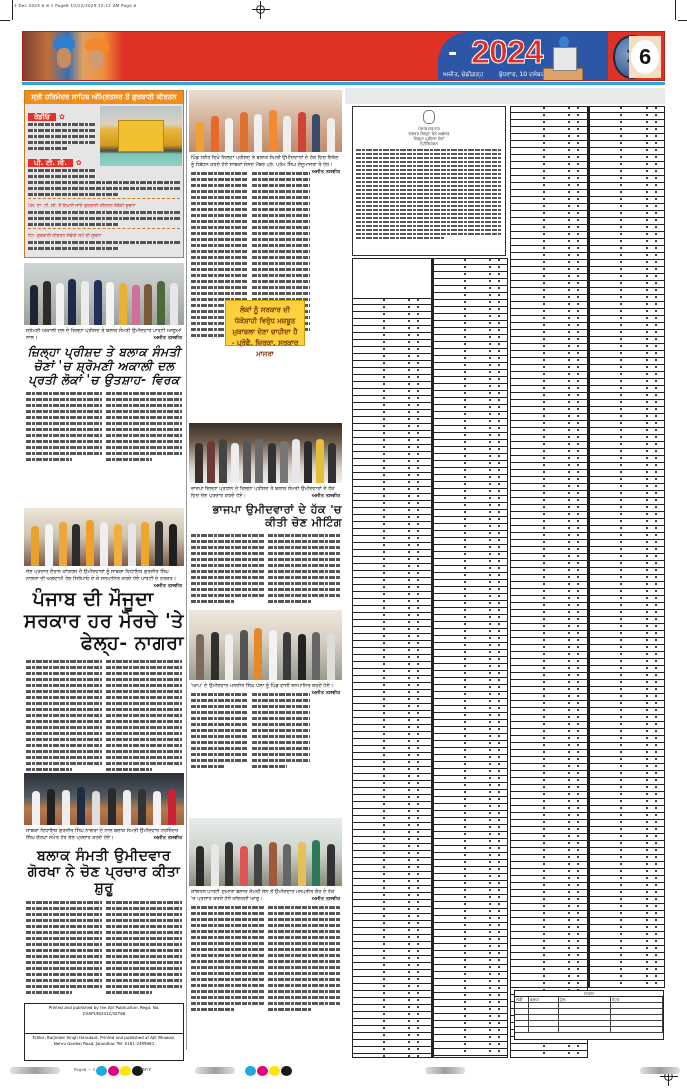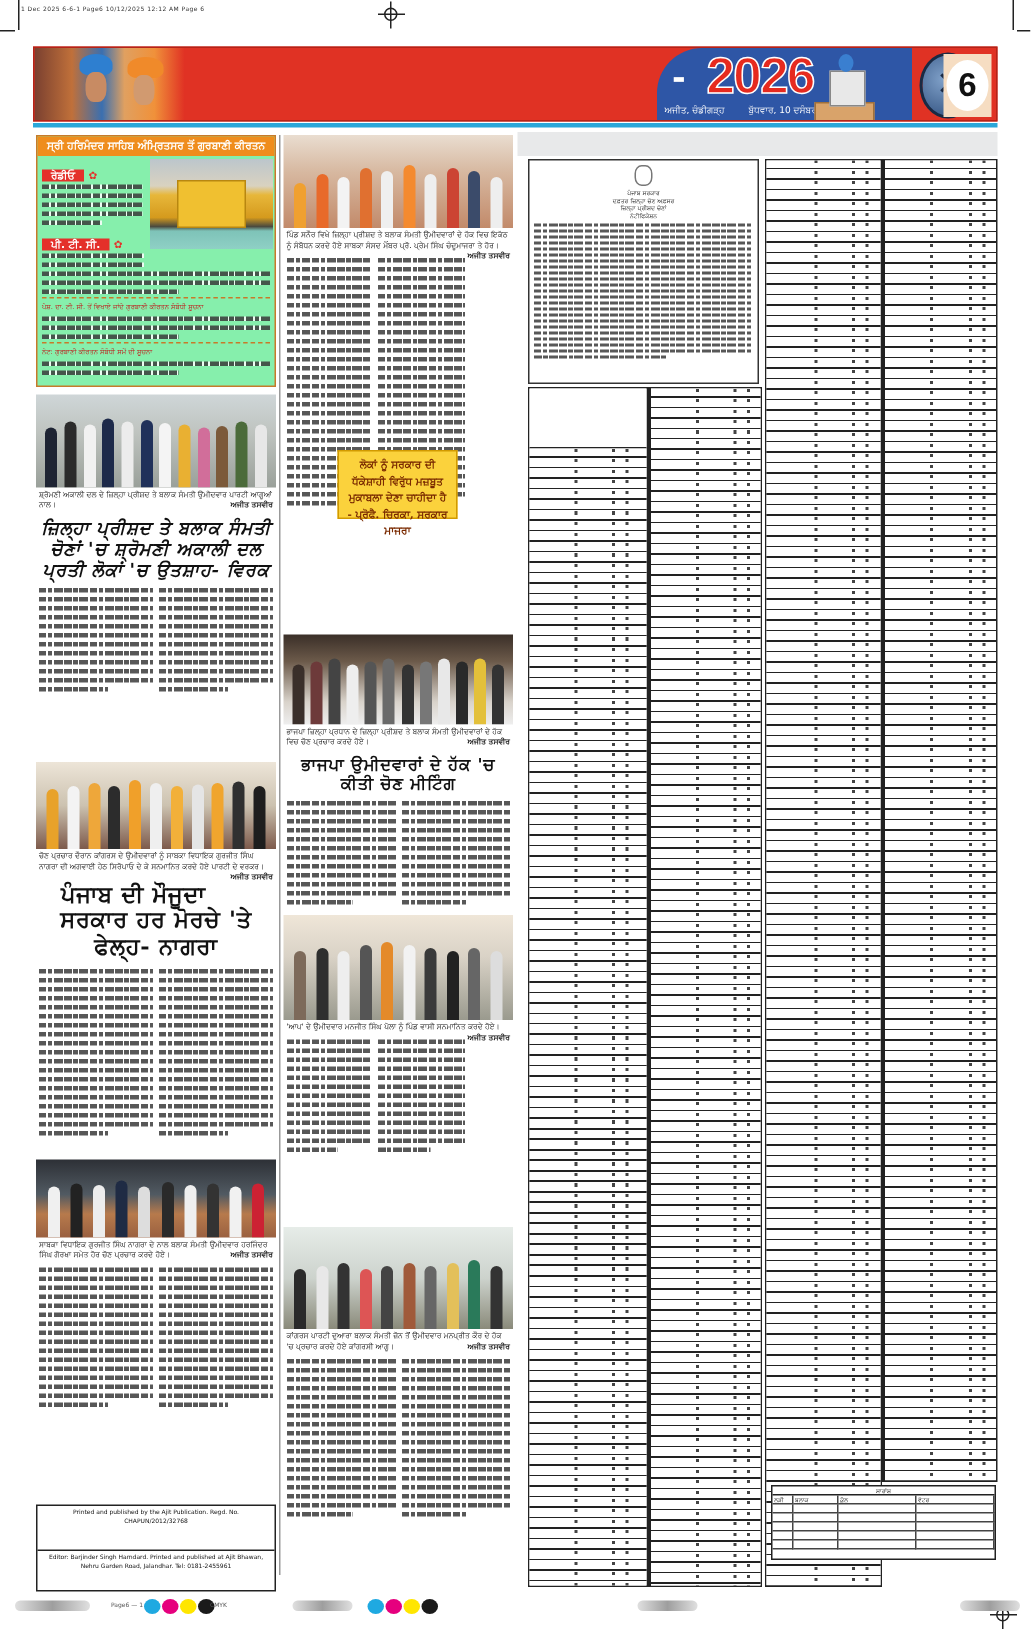--- a/index.html
+++ b/index.html
@@ -47,21 +47,21 @@
 
   .headline { font-family: "DejaVu Serif", serif; font-weight: bold; color: #111; text-align: center; line-height: 1.15; letter-spacing: 0.5px; }
 
   .body-text { display: grid; gap: 4px; padding: 2px 2px; }
   .body-text.two { grid-template-columns: 1fr 1fr; }
   .lines { display: flex; flex-direction: column; gap: 3px; }
   .lines i { display: block; height: 3px; background: repeating-linear-gradient(90deg, #3a3a3a 0 5px, #fff 5px 6px, #3a3a3a 6px 9px, #fff 9px 10px, #3a3a3a 10px 16px, #fff 16px 17px); opacity: 0.85; }
   .lines i.short { width: 60%; }
 
   
-  .gt-box { position: absolute; left: 24px; top: 90px; width: 160px; height: 168px; border: 1px solid #c77a2a; background: #86efac; }
+  .gt-box { position: absolute; left: 24px; top: 90px; width: 160px; height: 168px; border: 1px solid #c77a2a; background: #e5e5e5; }
   .gt-title { background: #ef8d1d; color: #fff; font-size: 7px; font-weight: bold; text-align: center; height: 13px; line-height: 13px; white-space: nowrap; overflow: hidden; }
   .gt-tag { display: inline-block; background: #e4302a; color: #fff; font-size: 7px; font-weight: bold; padding: 0 6px; margin: 3px 0 1px 3px; }
   .gt-tag2 { display: inline-block; background: #e4302a; color: #fff; font-size: 7px; font-weight: bold; padding: 0 6px; margin: 2px 0 1px 3px; }
   .gt-flower { color: #e4302a; font-size: 7px; margin-left: 3px; }
   .gt-img { position: absolute; left: 75px; top: 15px; width: 82px; height: 60px;
     background: linear-gradient(180deg, #bcc6cc 0%, #d9d2c0 30%, #e7b73a 40%, #d59a1d 65%, #4b4b3f 75%, #7ec3b8 80%, #8fd0c5 100%); }
   .gt-img::before { content: ""; position: absolute; left: 18px; top: 14px; width: 44px; height: 30px; background: #f0c030; border: 1px solid #b88710; }
   .gt-red-text { font-size: 4.5px; line-height: 6px; color: #c01a1a; padding: 2px 3px; }
   .gt-sep { border-top: 1px dashed #c77a2a; margin: 2px 3px; }
 
@@ -116,21 +116,21 @@
 
 <div class="masthead">
   <div class="mh-photo">
     <div class="turban1"></div>
       <div class="turban2"></div>
       <div class="face1"></div>
       <div class="face2"></div>
   </div>
   <div class="mh-blue"></div>
   <div class="mh-dash">-</div>
-  <div class="mh-year">2026</div>
+  <div class="mh-year">2024</div>
   <div class="mh-dateline">
     <span>ਅਜੀਤ, ਚੰਡੀਗੜ੍ਹ</span>
     <span>ਬੁੱਧਵਾਰ, 10 ਦਸੰਬਰ 2025</span>
   </div>
   <div class="mh-booth-base"></div>
   <div class="mh-booth"></div>
   <div class="mh-person"></div>
   <div class="mh-ballot"></div>
   <div class="mh-page">
       <b>6</b>
@@ -233,21 +233,21 @@
         <i style="height:46px;background:#f0a02a"></i>
         <i style="height:44px;background:#efefef"></i>
         <i style="height:42px;background:#f2b03a"></i>
         <i style="height:43px;background:#e5e5e5"></i>
         <i style="height:44px;background:#f0a52e"></i>
         <i style="height:45px;background:#303030"></i>
         <i style="height:42px;background:#1e1e1e"></i>
     </div>
   </div>
   <div class="caption"><span>ਚੋਣ ਪ੍ਰਚਾਰ ਦੌਰਾਨ ਕਾਂਗਰਸ ਦੇ ਉਮੀਦਵਾਰਾਂ ਨੂੰ ਸਾਬਕਾ ਵਿਧਾਇਕ ਗੁਰਜੀਤ ਸਿੰਘ ਨਾਗਰਾ ਦੀ ਅਗਵਾਈ ਹੇਠ ਸਿਰੋਪਾਓ ਦੇ ਕੇ ਸਨਮਾਨਿਤ ਕਰਦੇ ਹੋਏ ਪਾਰਟੀ ਦੇ ਵਰਕਰ।</span> <span class="credit">ਅਜੀਤ ਤਸਵੀਰ</span></div>
-  <div class="headline" style="font-size:15px;padding:4px 0;">ਪੰਜਾਬ ਦੀ ਮੌਜੂਦਾ ਸਰਕਾਰ ਹਰ ਮੋਰਚੇ 'ਤੇ ਫੇਲ੍ਹ- ਨਾਗਰਾ</div>
+  <div class="headline" style="font-size:19px;padding:4px 0;text-align:right;">ਪੰਜਾਬ ਦੀ ਮੌਜੂਦਾ ਸਰਕਾਰ ਹਰ ਮੋਰਚੇ 'ਤੇ ਫੇਲ੍ਹ- ਨਾਗਰਾ</div>
   <div class="body-text two">
     <div class="lines">
         <i></i>
         <i></i>
         <i></i>
         <i></i>
         <i></i>
         <i></i>
         <i></i>
         <i></i>
@@ -296,20 +296,21 @@
         <i style="height:38px;background:#1f2b44"></i>
         <i style="height:34px;background:#ddd"></i>
         <i style="height:37px;background:#2a2a2a"></i>
         <i style="height:35px;background:#efefef"></i>
         <i style="height:36px;background:#333"></i>
         <i style="height:34px;background:#f1f1f1"></i>
         <i style="height:36px;background:#c23"></i>
     </div>
   </div>
   <div class="caption"><span>ਸਾਬਕਾ ਵਿਧਾਇਕ ਗੁਰਜੀਤ ਸਿੰਘ ਨਾਗਰਾ ਦੇ ਨਾਲ ਬਲਾਕ ਸੰਮਤੀ ਉਮੀਦਵਾਰ ਹਰਜਿੰਦਰ ਸਿੰਘ ਗੋਰਖਾ ਸਮੇਤ ਹੋਰ ਚੋਣ ਪ੍ਰਚਾਰ ਕਰਦੇ ਹੋਏ।</span> <span class="credit">ਅਜੀਤ ਤਸਵੀਰ</span></div>
+  <div class="headline" style="font-size:14px;padding:4px 0;">ਬਲਾਕ ਸੰਮਤੀ ਉਮੀਦਵਾਰ ਗੋਰਖਾ ਨੇ ਚੋਣ ਪ੍ਰਚਾਰ ਕੀਤਾ ਸ਼ੁਰੂ</div>
   <div class="body-text two">
     <div class="lines">
         <i></i>
         <i></i>
         <i></i>
         <i></i>
         <i></i>
         <i></i>
         <i></i>
         <i></i>
@@ -442,21 +443,21 @@
         <i style="height:44px;background:#6a6a6a"></i>
         <i style="height:40px;background:#333"></i>
         <i style="height:42px;background:#777"></i>
         <i style="height:44px;background:#e8e8e8"></i>
         <i style="height:42px;background:#2a2a2a"></i>
         <i style="height:44px;background:#e3c03a"></i>
         <i style="height:40px;background:#333"></i>
     </div>
   </div>
   <div class="caption"><span>ਭਾਜਪਾ ਜ਼ਿਲ੍ਹਾ ਪ੍ਰਧਾਨ ਦੇ ਜ਼ਿਲ੍ਹਾ ਪ੍ਰੀਸ਼ਦ ਤੇ ਬਲਾਕ ਸੰਮਤੀ ਉਮੀਦਵਾਰਾਂ ਦੇ ਹੱਕ ਵਿਚ ਚੋਣ ਪ੍ਰਚਾਰ ਕਰਦੇ ਹੋਏ।</span> <span class="credit">ਅਜੀਤ ਤਸਵੀਰ</span></div>
-  <div class="headline" style="font-size:11px;padding:3px 0;text-align:center;">ਭਾਜਪਾ ਉਮੀਦਵਾਰਾਂ ਦੇ ਹੱਕ 'ਚ ਕੀਤੀ ਚੋਣ ਮੀਟਿੰਗ</div>
+  <div class="headline" style="font-size:11px;padding:3px 0;text-align:right;">ਭਾਜਪਾ ਉਮੀਦਵਾਰਾਂ ਦੇ ਹੱਕ 'ਚ ਕੀਤੀ ਚੋਣ ਮੀਟਿੰਗ</div>
   <div class="body-text two">
     <div class="lines">
         <i></i>
         <i></i>
         <i></i>
         <i></i>
         <i></i>
         <i></i>
         <i></i>
         <i></i>

